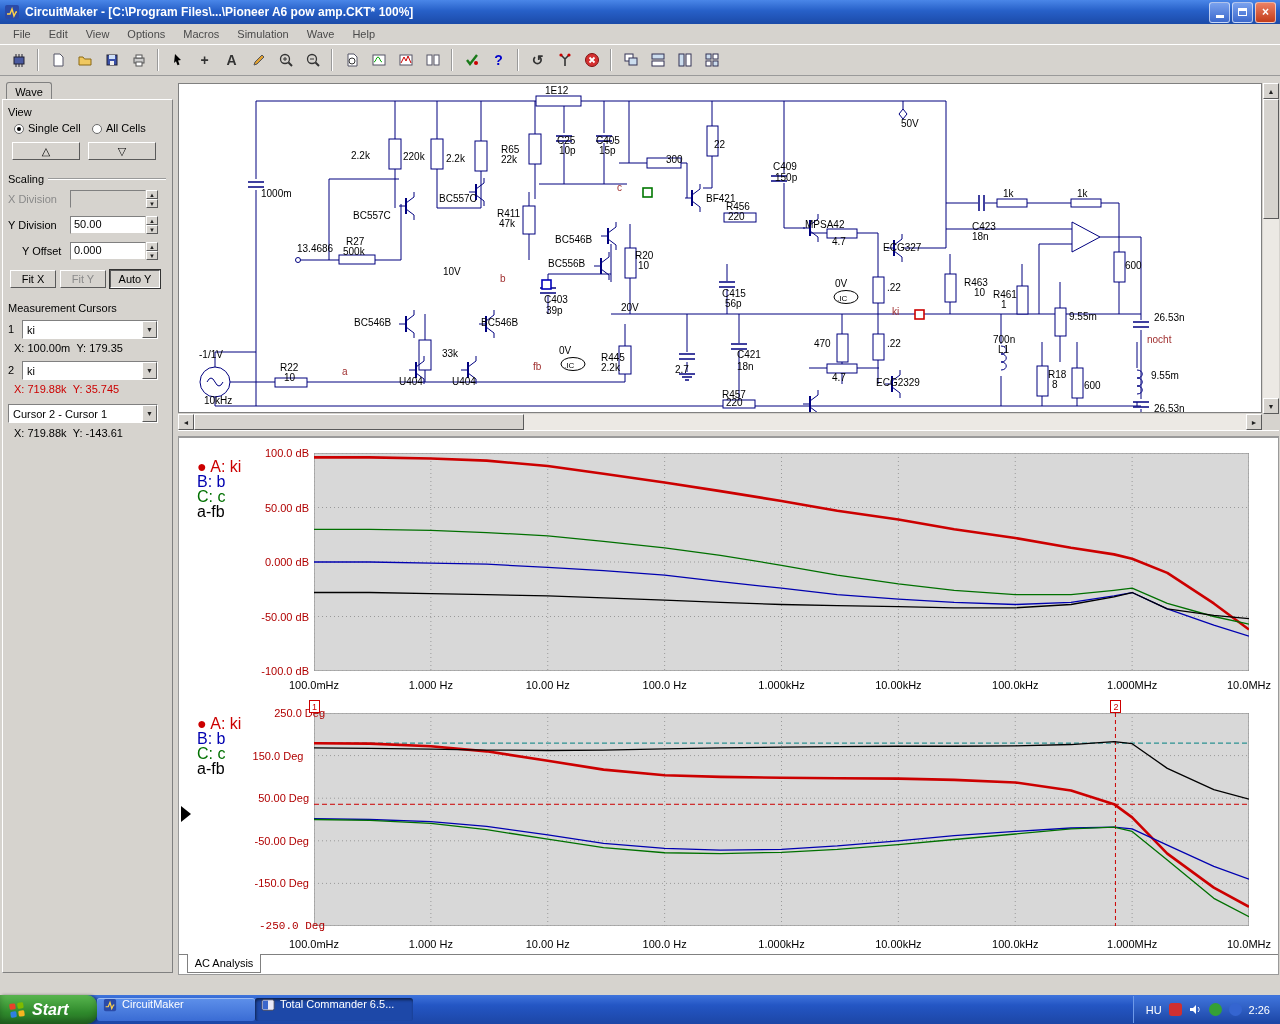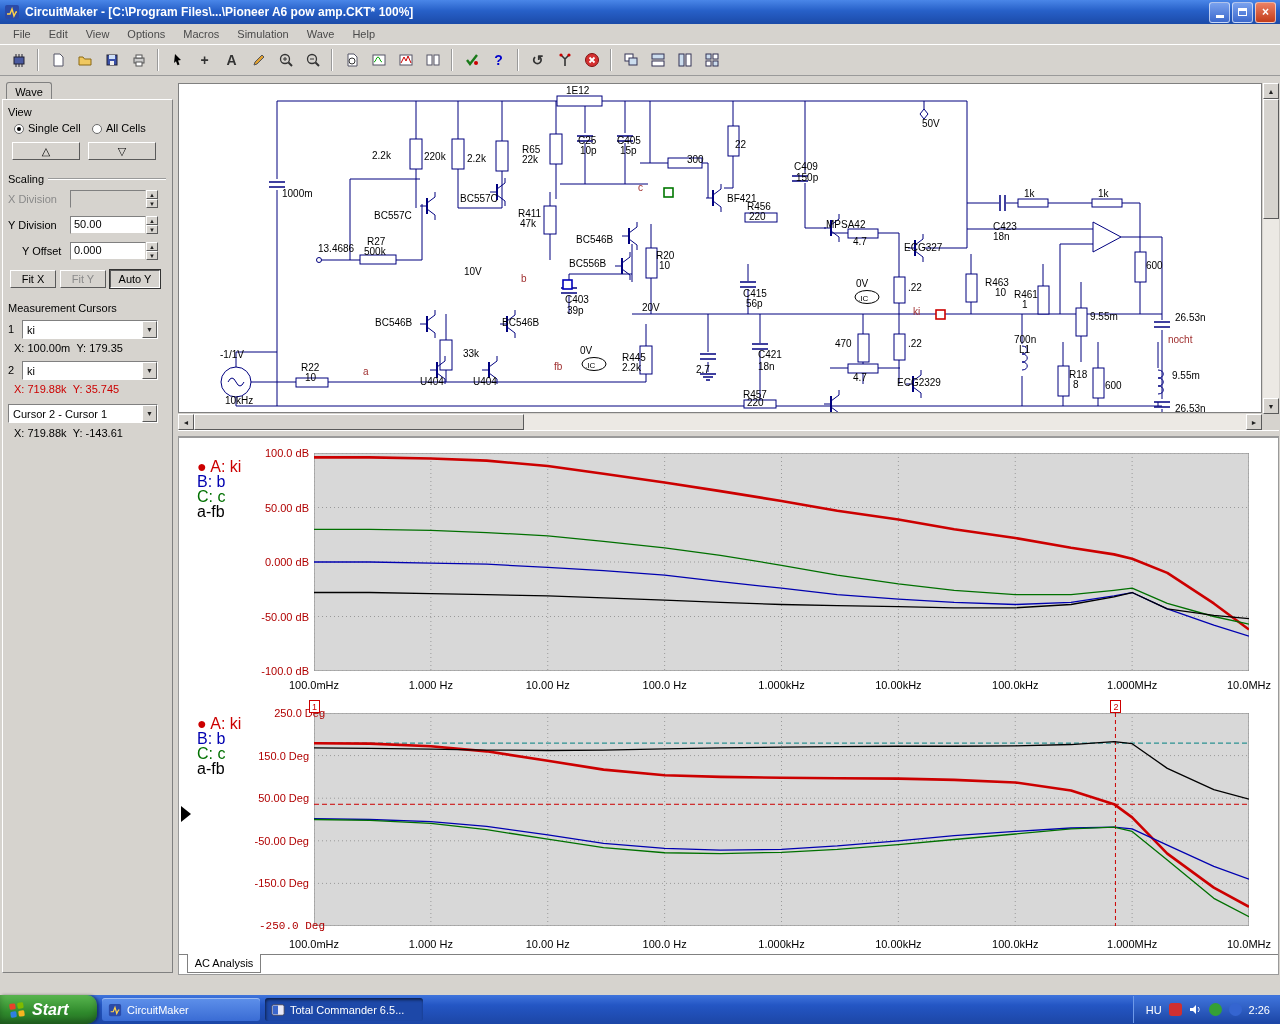--- a/index.html
+++ b/index.html
@@ -50,21 +50,21 @@
   .spin{position:absolute;width:12px;display:flex;flex-direction:column;}
   .spin div{flex:1;background:#d6d3ce;border:1px solid;border-color:#fff #5a5a5a #5a5a5a #fff;
     display:flex;align-items:center;justify-content:center;font-size:6px;color:#222;}
   .combo{position:absolute;background:#fff;border:1px solid;border-color:#808080 #fff #fff #808080;
     display:flex;align-items:center;padding-left:4px;}
   .combo .dd{margin-left:auto;width:15px;height:100%;background:#d6d3ce;
     border:1px solid;border-color:#fff #5a5a5a #5a5a5a #fff;display:flex;align-items:center;justify-content:center;font-size:7px;color:#222;}
   .red{color:#cc0000;}
   
   .schem{position:absolute;left:178px;top:7px;width:1084px;height:330px;background:#fff;
-    border:1px solid #808080;overflow:hidden;padding-left:21px;}
+    border:1px solid #808080;overflow:hidden;}
   
   .hscroll{position:absolute;left:178px;top:338px;width:1084px;height:16px;background:#ece9e4;display:flex;}
   .vscroll{position:absolute;left:1263px;top:7px;width:16px;height:331px;background:#ece9e4;}
   .sbb{width:16px;height:16px;background:#d6d3ce;border:1px solid;border-color:#fff #5a5a5a #5a5a5a #fff;
     display:flex;align-items:center;justify-content:center;font-size:7px;color:#222;flex:0 0 auto;}
   .sbthumb{background:#d6d3ce;border:1px solid;border-color:#fff #5a5a5a #5a5a5a #fff;}
   .splitter{position:absolute;left:178px;top:354px;width:1101px;height:7px;background:#d6d3ce;
     border-top:1px solid #fff;border-bottom:1px solid #9a9a9a;}
   
   .graphs{position:absolute;left:178px;top:361px;width:1101px;height:538px;background:#fff;border:1px solid #9a9a9a;}
@@ -77,22 +77,22 @@
     border:1px solid #808080;border-top:none;text-align:center;padding-top:3px;}
   .tabline{position:absolute;left:0;top:516px;width:1099px;height:0;border-top:1px solid #808080;}
   .splitarrow{position:absolute;left:2px;top:368px;width:0;height:0;
     border:8px solid transparent;border-left:10px solid #000;}
   
   .taskbar{position:absolute;left:0;top:995px;width:1280px;height:29px;
     background:linear-gradient(180deg,#3f74dc 0%,#2456c4 35%,#1c46a6 100%);display:flex;align-items:center;}
   .start{height:29px;min-width:97px;background:linear-gradient(#59b64f,#2f8a2c 60%,#277426);
     border-radius:0 10px 10px 0;color:#fff;font-style:italic;font-weight:bold;font-size:16px;
     display:flex;align-items:center;gap:6px;padding:0 14px 0 8px;box-shadow:inset 0 -4px 6px rgba(0,0,0,.25),2px 0 3px rgba(0,0,0,.4);}
-  .task{width:158px;height:23px;margin-left:5px;border-radius:3px;color:#fff;
-    background:linear-gradient(#5e90ea,#3a6cd4);display:flex;align-items:center;gap:5px;padding:0 6px;
+  .task{width:158px;height:23px;border-radius:3px;color:#fff;
+    background:linear-gradient(#5e90ea,#3a6cd4);display:flex;align-items:flex-start;gap:5px;padding:0 6px;
     box-shadow:inset 0 1px 0 rgba(255,255,255,.4);white-space:nowrap;overflow:hidden;}
   .task.pressed{background:#1d48a8;box-shadow:inset 1px 2px 3px rgba(0,0,0,.55);}
   .tico{width:14px;height:14px;flex:0 0 auto;}
   .tray{margin-left:auto;height:27px;display:flex;align-items:center;gap:7px;padding:0 10px 0 12px;
     background:linear-gradient(180deg,#3f74dc,#1c46a6);border-left:1px solid #6f9ae8;color:#fff;}
   .trayico{width:13px;height:13px;border-radius:3px;}
 </style>
 </head>
 <body>
 
@@ -758,21 +758,21 @@
       <div class="xtick" style="left: 135px; top: 500px;">100.0mHz</div>
       <div class="xtick" style="left: 251.875px; top: 500px;">1.000 Hz</div>
       <div class="xtick" style="left: 368.75px; top: 500px;">10.00 Hz</div>
       <div class="xtick" style="left: 485.625px; top: 500px;">100.0 Hz</div>
       <div class="xtick" style="left: 602.5px; top: 500px;">1.000kHz</div>
       <div class="xtick" style="left: 719.375px; top: 500px;">10.00kHz</div>
       <div class="xtick" style="left: 836.25px; top: 500px;">100.0kHz</div>
       <div class="xtick" style="left: 953.125px; top: 500px;">1.000MHz</div>
       <div class="xtick" style="left: 1070px; top: 500px;">10.0MHz</div>
       <div class="ytick" style="left: 84px; top: 269px;">250.0 Deg</div>
-      <div class="ytick" style="left: 68px; top: 311.6px;">150.0 Deg</div>
+      <div class="ytick" style="left: 68px; top: 311.6px; text-align: center;">150.0 Deg</div>
       <div class="ytick" style="left: 68px; top: 354.2px;">50.00 Deg</div>
       <div class="ytick" style="left: 68px; top: 396.8px;">-50.00 Deg</div>
       <div class="ytick" style="left: 68px; top: 439.4px;">-150.0 Deg</div>
       <div class="ytick" style="left: 80px; top: 482px; font-family: Liberation Mono, monospace;">-250.0 Deg</div>
       <div class="leg" style="left: 18px; top: 277px; color: rgb(204, 0, 0);">● A: ki</div>
       <div class="leg" style="left: 18px; top: 292px; color: rgb(0, 0, 176);">B: b</div>
       <div class="leg" style="left: 18px; top: 307px; color: rgb(0, 112, 0);">C: c</div>
       <div class="leg" style="left: 18px; top: 322px; color: rgb(0, 0, 0);">a-fb</div>
       <div class="cmark" style="left: 130px; top: 262px;">1</div>
       <div class="cmark" style="left: 931.442px; top: 262px;">2</div>

